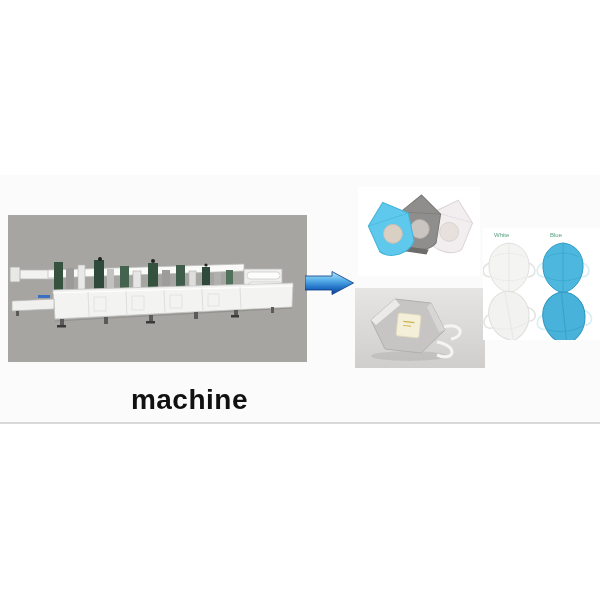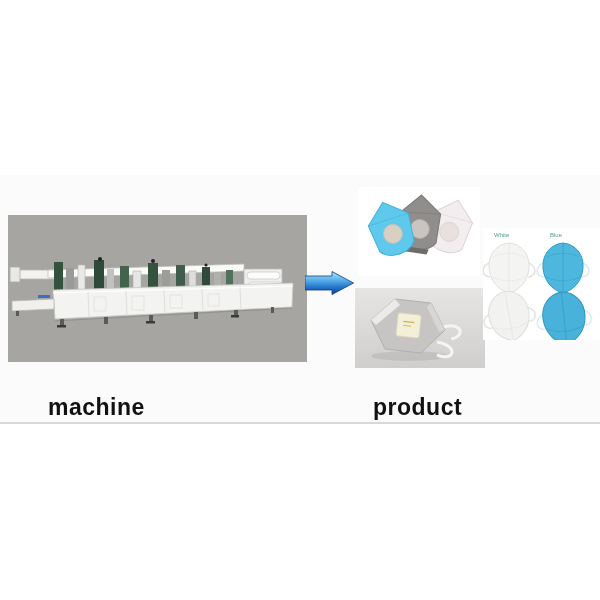--- a/index.html
+++ b/index.html
@@ -23,22 +23,22 @@
     background:linear-gradient(#e6e5e3,#cfcecc);}
   .photo-gray-mask svg{display:block;width:100%;height:100%;}
 
   .photo-color-grid{position:absolute;left:483px;top:228px;width:117px;height:112px;background:#ffffff;}
   .photo-color-grid svg{display:block;width:100%;height:100%;}
 
   .grid-label{position:absolute;font-size:6px;line-height:6px;color:#55a07e;letter-spacing:0;}
   .grid-label.white{left:494px;top:232px;}
   .grid-label.blue{left:550px;top:232px;}
 
-  .caption{position:absolute;top:394px;width:200px;text-align:left;
-    font-size:23px;font-weight:bold;color:#111111;letter-spacing:0.5px;}
+  .caption{position:absolute;top:384px;width:200px;text-align:right;
+    font-size:28px;font-weight:bold;color:#111111;letter-spacing:0.5px;}
   .caption.machine{left:48px;}
   .caption.product{left:373px;}
 </style>
 </head>
 <body>
 
 <div class="canvas">
 
   <div class="content-band"></div>
 
@@ -204,17 +204,16 @@
         <line x1="0" y1="-24" x2="0" y2="26" stroke="#339fc8" stroke-width="0.8"></line>
         <path d="M-17,10 C-7,15 7,15 17,10" fill="none" stroke="#37a4cc" stroke-width="0.8"></path>
       </g>
     </svg>
   </div>
 
   <span class="grid-label white">White</span>
   <span class="grid-label blue">Blue</span>
 
   <div class="caption machine">machine</div>
-  <div class="caption product">product</div>
 
   <div class="divider"></div>
 
 </div>
 
 </body></html>

